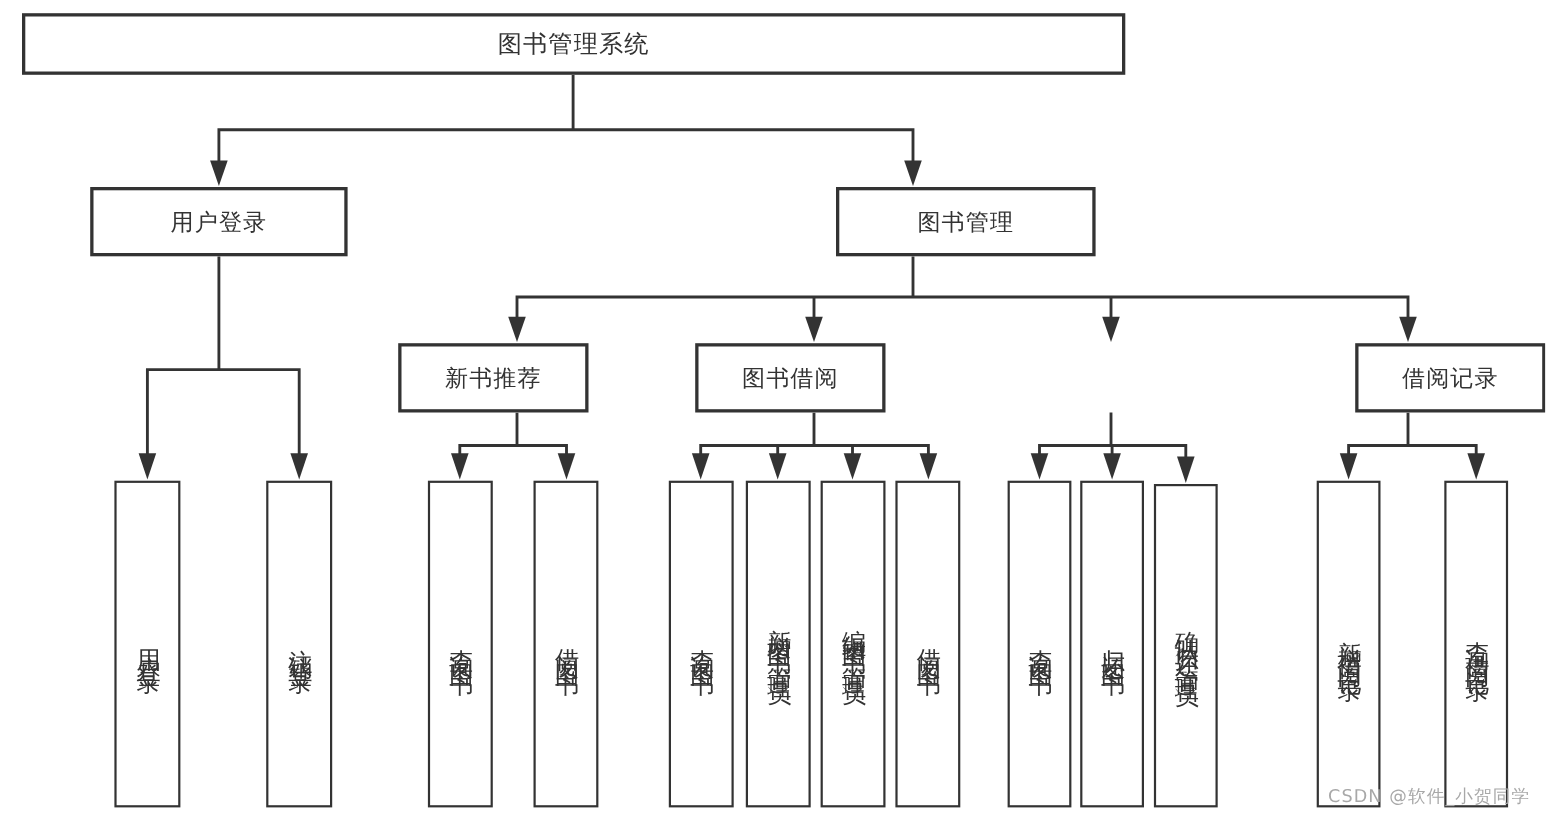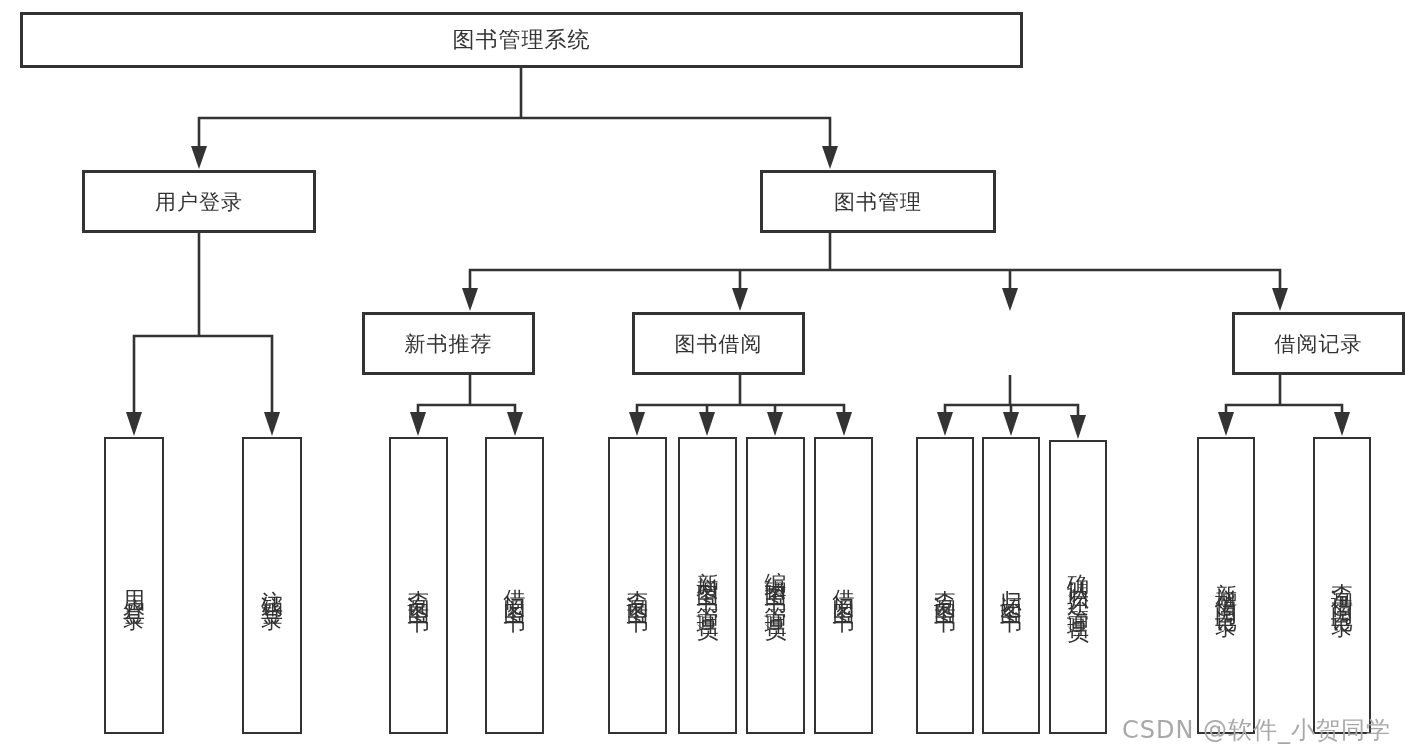--- a/index.html
+++ b/index.html
@@ -56,21 +56,21 @@
     color:var(--text);
     font-size:22px;
     letter-spacing:7px;
     line-height:1;
     white-space:nowrap;
   }
   .watermark{
     position:absolute;
     top:714px;
     right:14px;
-    font-size:24px;
+    font-size:16px;
     color:var(--watermark);
     letter-spacing:1px;
     white-space:nowrap;
   }
 </style>
 </head>
 <body>
 
 <div class="canvas">
 

